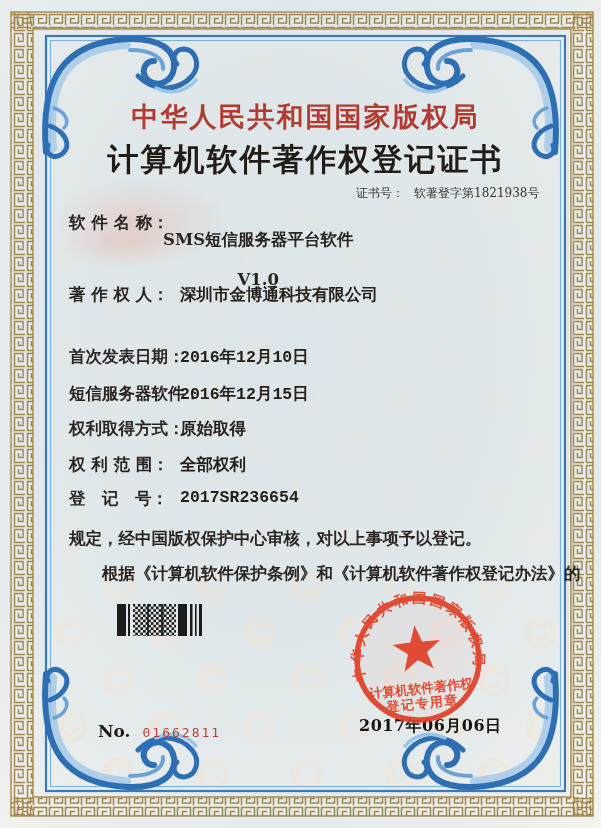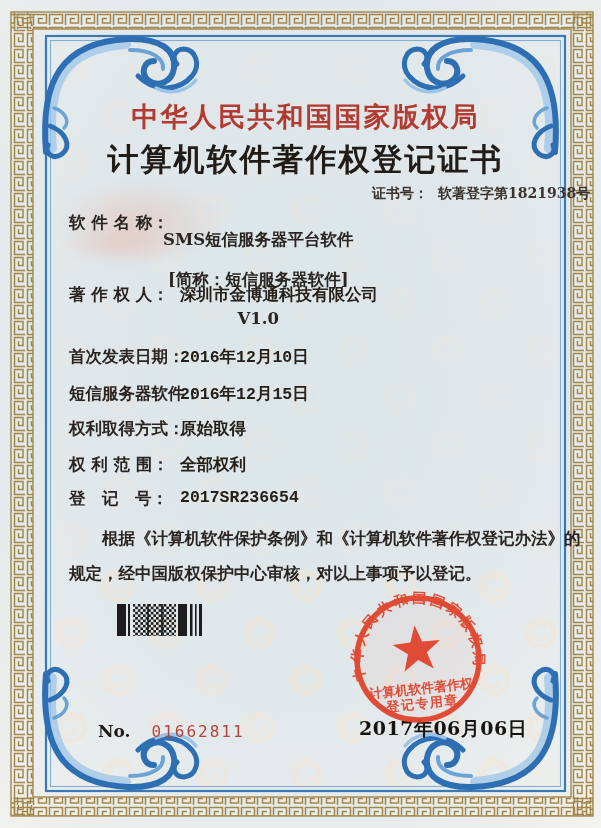--- a/index.html
+++ b/index.html
@@ -23,21 +23,21 @@
 
   .authority{
     position:absolute;left:46px;top:99px;width:519px;text-align:center;
     font-size:27px;font-weight:bold;color:#b23a31;letter-spacing:2px;white-space:nowrap;
   }
   .cert-title{
     position:absolute;left:46px;top:139px;width:519px;text-align:center;
     font-size:31px;font-weight:bold;color:#211c18;letter-spacing:2px;white-space:nowrap;
   }
   .certno{
-    position:absolute;left:372px;top:185px;font-size:14px;font-weight:bold;color:#3a332e;white-space:nowrap;
+    position:absolute;left:356px;top:185px;font-size:12px;font-weight:normal;color:#3a332e;white-space:nowrap;
   }
   .certno .cn-val{margin-left:10px;}
 
   .row{position:absolute;left:69px;font-size:16.5px;font-weight:bold;color:#2b2522;white-space:nowrap;}
   .row .lbl{display:inline-block;}
   .row .val{position:absolute;left:111px;top:0;color:#262019;font-family:Liberation Mono, monospace;}
   .row-name .val-lines{position:absolute;left:94px;top:0;}
   .row-name .vline{line-height:22.5px;margin-top:17px;}
   .row-owner .val{left:111px;}
 
@@ -48,24 +48,24 @@
   .statement .s-line{white-space:nowrap;}
   .statement .s-line.indent{text-indent:33px;}
 
   .barcode-svg{position:absolute;left:117px;top:604px;}
 
   .serial{
     position:absolute;left:98px;top:721px;font-size:17px;font-weight:bold;color:#1e1a17;white-space:nowrap;
   }
   .serial .serial-num{
     font-family:"DejaVu Sans Mono","Liberation Mono",monospace;
-    font-size:16px;color:#b5443a;letter-spacing:2px;margin-left:21px;font-weight:normal;
+    font-size:13px;color:#b5443a;letter-spacing:2px;margin-left:12px;font-weight:normal;
   }
   .issue-date{
-    position:absolute;left:359px;top:716px;font-size:19px;font-weight:bold;color:#17130f;
+    position:absolute;left:359px;top:716px;font-size:16px;font-weight:bold;color:#17130f;
     letter-spacing:.5px;white-space:nowrap;z-index:3;
   }
   .seal-svg{position:absolute;left:343px;top:586px;z-index:4;opacity:.93;}
 </style>
 </head>
 <body>
 
 <div class="photo">
   <div class="cert">
 
@@ -137,21 +137,20 @@
     <div class="authority">中华人民共和国国家版权局</div>
     <div class="cert-title">计算机软件著作权登记证书</div>
     <div class="certno">
       <span class="cn-lbl">证书号：</span><span class="cn-val">软著登字第1821938号</span>
     </div>
 
     <div class="row row-name" style="top:212px;text-align:center;">
       <span class="lbl">软 件 名 称：</span>
       <span class="val-lines">
         <div class="vline">SMS短信服务器平台软件</div>
-        <div class="vline">[简称：短信服务器软件]</div>
         <div class="vline">V1.0</div>
       </span>
     </div>
     <div class="row row-owner" style="top:284px;">
       <span class="lbl">著 作 权 人：</span>
       <span class="val">深圳市金博通科技有限公司</span>
     </div>
     <div class="row" style="top:346px;">
       <span class="lbl">首次发表日期：</span>
       <span class="val">2016年12月10日</span>
@@ -167,22 +166,22 @@
     <div class="row" style="top:418px;">
       <span class="lbl">权利取得方式：</span>
       <span class="val">原始取得</span>
     </div>
     <div class="row" style="top:488px;">
       <span class="lbl">登　记　号：</span>
       <span class="val">2017SR236654</span>
     </div>
 
     <div class="statement">
+      <div class="s-line">规定，经中国版权保护中心审核，对以上事项予以登记。</div>
       <div class="s-line indent">根据《计算机软件保护条例》和《计算机软件著作权登记办法》的</div>
-      <div class="s-line">规定，经中国版权保护中心审核，对以上事项予以登记。</div>
     </div>
 
     <svg class="barcode-svg" width="87" height="32" viewBox="0 0 87 32">
       <rect x="0" y="0" width="9" height="32" fill="#1c1c1c"></rect>
       <rect x="11" y="0" width="2" height="32" fill="#1c1c1c"></rect>
       <rect x="16" y="0" width="43" height="32" fill="url(#bcnoise)"></rect>
       <rect x="30" y="0" width="2" height="32" fill="#1c1c1c" opacity=".85"></rect>
       <rect x="44" y="0" width="2.5" height="32" fill="#1c1c1c" opacity=".85"></rect>
       <rect x="61" y="0" width="9" height="32" fill="#1c1c1c"></rect>
       <rect x="73" y="0" width="2.5" height="32" fill="#1c1c1c"></rect>

